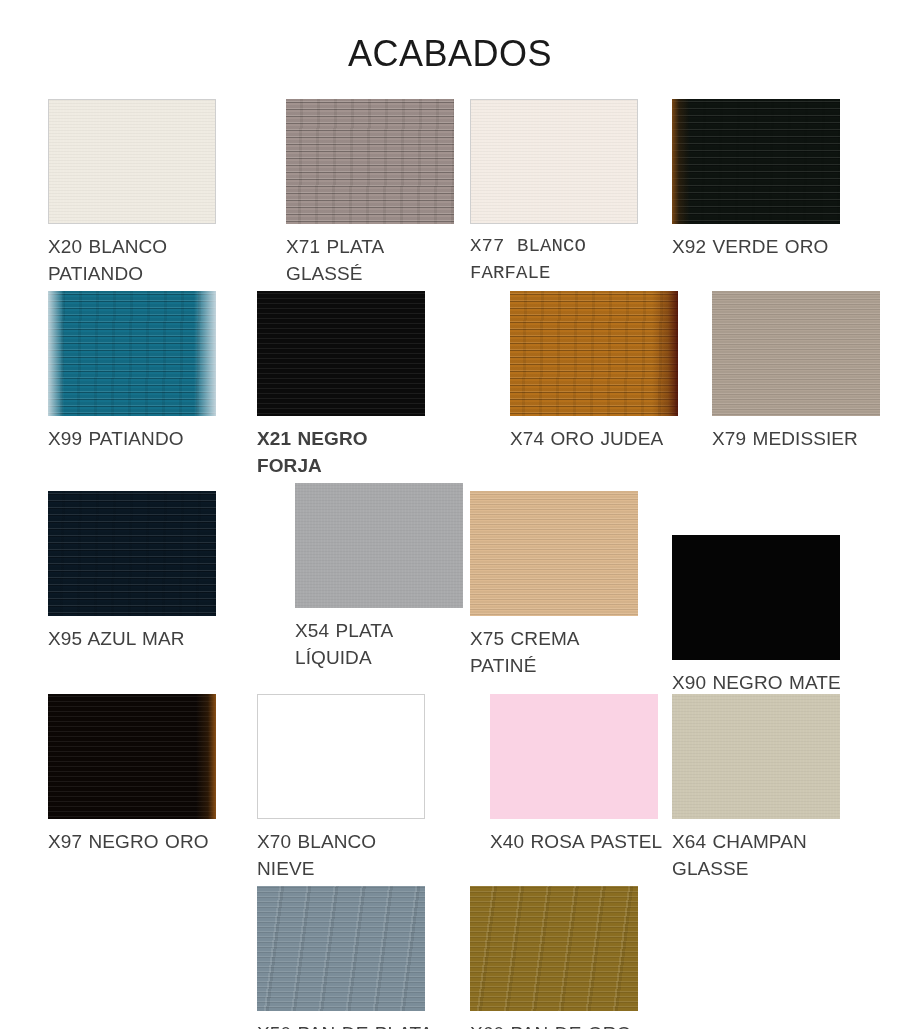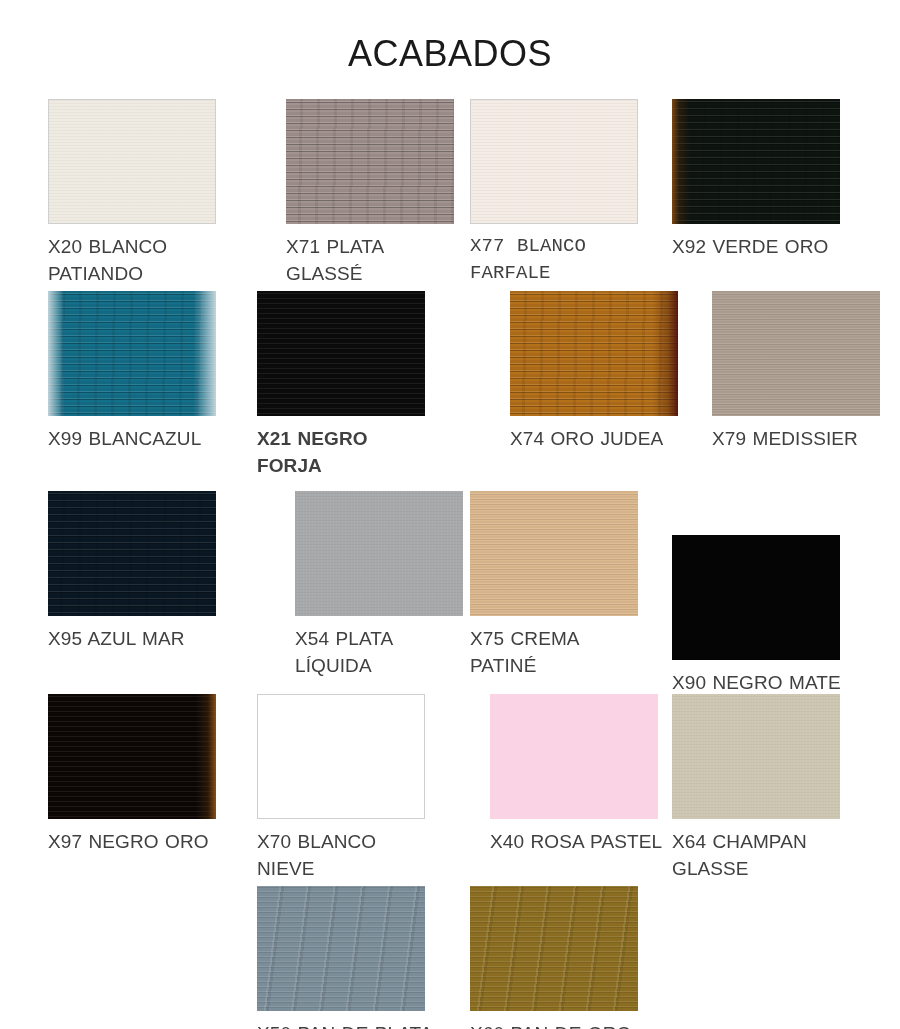--- a/index.html
+++ b/index.html
@@ -198,21 +198,21 @@
         <span class="tex tex-streak"></span>
         <span class="tex edge-left"></span>
       </div>
       <div class="swatch-label">X92 VERDE ORO</div>
     </div>
     <div class="swatch-cell" style="left: 48px; top: 192px;">
       <div class="swatch-chip" style="background-color: rgb(20, 112, 138); width: 168px; height: 125px;">
         <span class="tex tex-streak"></span>
         <span class="tex edge-pale-sides"></span>
       </div>
-      <div class="swatch-label">X99 BLANCAZUL</div>
+      <div class="swatch-label">X99 PATIANDO</div>
     </div>
     <div class="swatch-cell" style="left: 257px; top: 192px; font-weight: bold;">
       <div class="swatch-chip" style="background-color: rgb(11, 11, 11); width: 168px; height: 125px;">
         <span class="tex tex-grain"></span>
       </div>
       <div class="swatch-label">X21 NEGRO FORJA</div>
     </div>
     <div class="swatch-cell" style="left: 470px; top: 192px; margin-left: 40px;">
       <div class="swatch-chip" style="background-color: rgb(181, 112, 26); width: 168px; height: 125px;">
         <span class="tex tex-streak"></span>
@@ -225,21 +225,21 @@
         <span class="tex tex-grain"></span>
       </div>
       <div class="swatch-label">X79 MEDISSIER</div>
     </div>
     <div class="swatch-cell" style="left: 48px; top: 392px;">
       <div class="swatch-chip" style="background-color: rgb(10, 24, 36); width: 168px; height: 125px;">
         <span class="tex tex-streak"></span>
       </div>
       <div class="swatch-label">X95 AZUL MAR</div>
     </div>
-    <div class="swatch-cell" style="left: 257px; top: 392px; padding-left: 38px;">
+    <div class="swatch-cell" style="left: 257px; top: 384px; padding-left: 38px;">
       <div class="swatch-chip" style="background-color: rgb(168, 169, 171); width: 168px; height: 125px;">
         <span class="tex tex-speck"></span>
       </div>
       <div class="swatch-label">X54 PLATA LÍQUIDA</div>
     </div>
     <div class="swatch-cell" style="left: 470px; top: 392px;">
       <div class="swatch-chip" style="background-color: rgb(221, 185, 144); width: 168px; height: 125px;">
         <span class="tex tex-grain"></span>
       </div>
       <div class="swatch-label">X75 CREMA PATINÉ</div>

